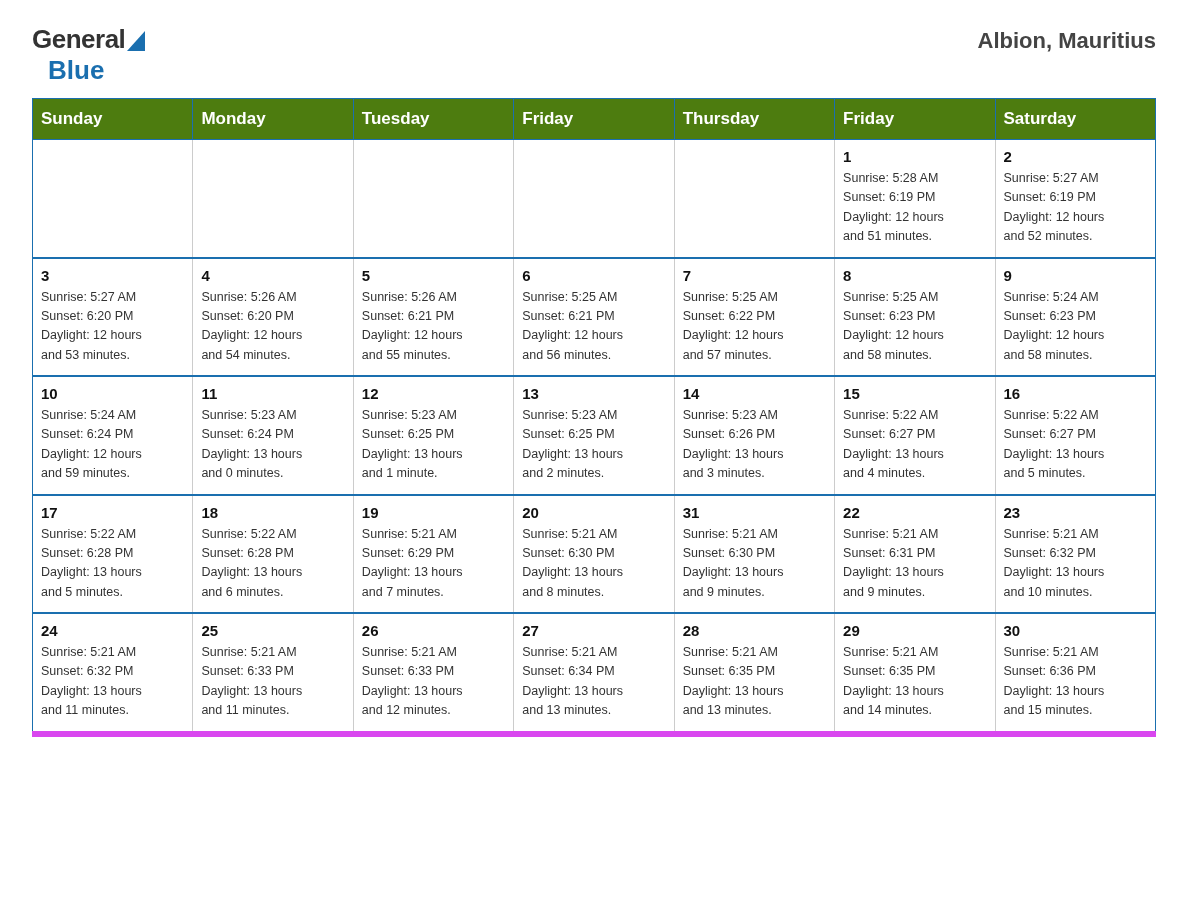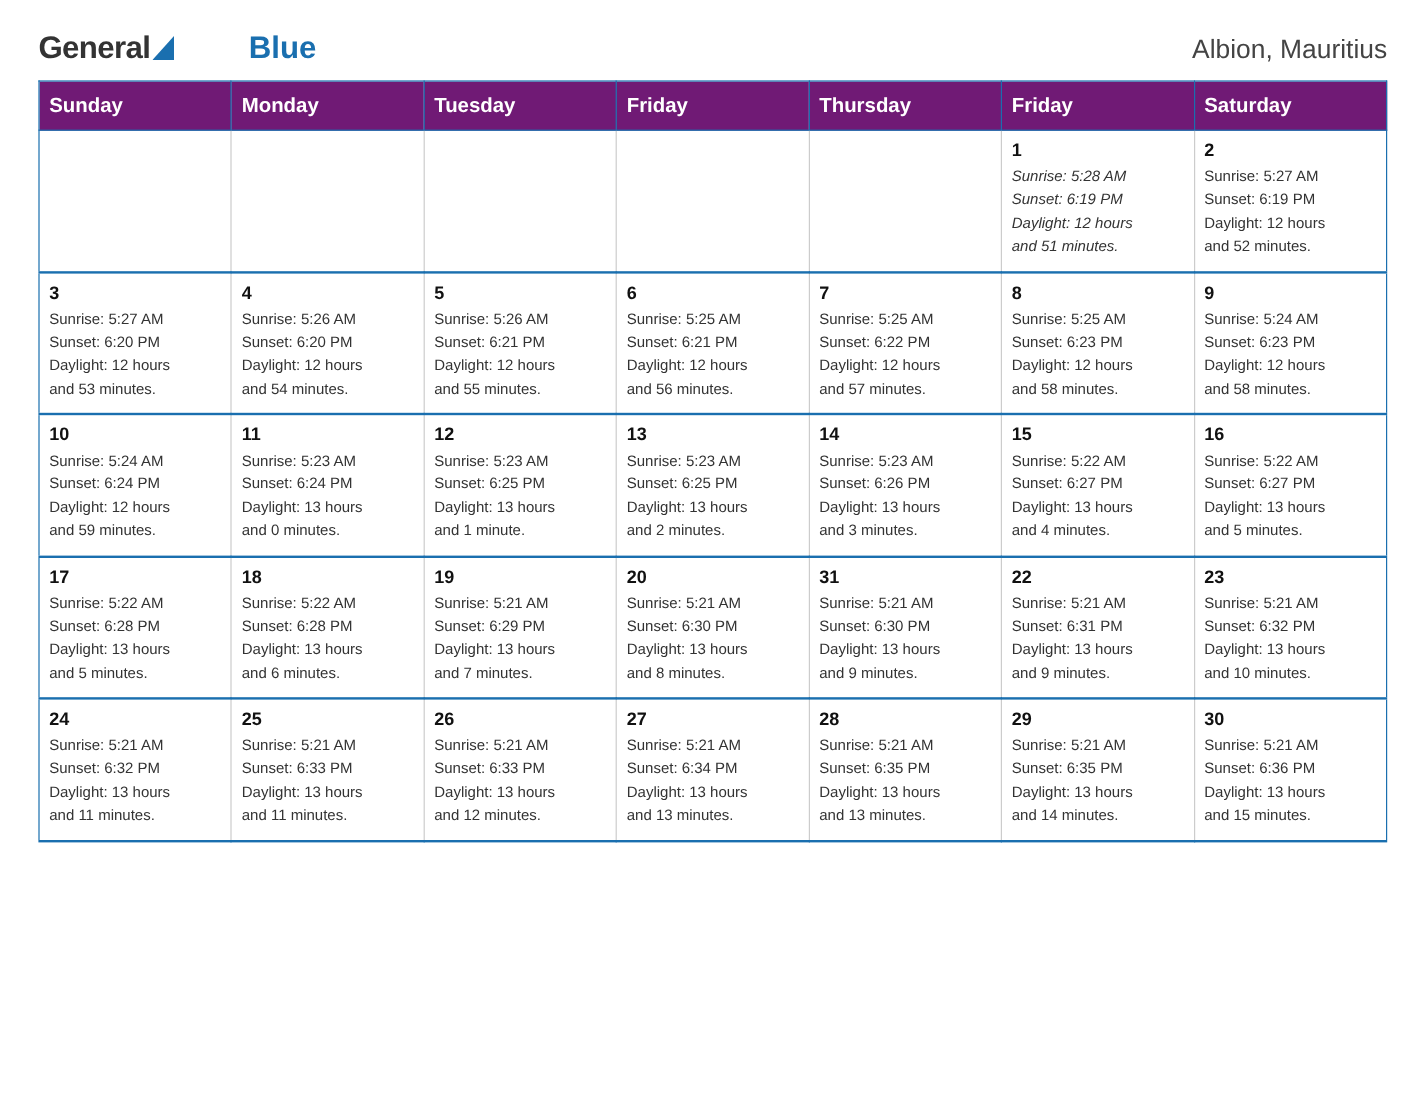--- a/index.html
+++ b/index.html
@@ -28,49 +28,48 @@
       letter-spacing: -0.5px;
     }
     .logo-blue {
       font-size: 26px;
       font-weight: bold;
       color: #1a6faf;
       margin-left: 16px;
     }
     .logo-stack {
       display: flex;
-      flex-direction: row;
-      gap: 46px;
+      flex-direction: column;
     }
     .logo-line1 {
       display: flex;
       align-items: center;
     }
     .title-block {
       text-align: right;
     }
     .calendar-title {
       font-size: 52px;
       font-weight: 300;
       color: #222;
       line-height: 1.1;
     }
     .calendar-subtitle {
       font-size: 22px;
       color: #444;
-      font-weight: 400;
+      font-weight: 700;
       margin-top: 4px;
     }
     table {
       width: 100%;
       border-collapse: collapse;
       margin-top: 8px;
     }
     thead tr th {
-      background-color: #701a75;
+      background-color: #4d7c0f;
       color: #fff;
       font-size: 17px;
       font-weight: 600;
       padding: 10px 8px;
       text-align: left;
       border: 1px solid #1a6faf;
     }
     tbody tr {
       border-bottom: 2px solid #1a6faf;
     }
@@ -97,21 +96,21 @@
       color: #111;
       display: block;
       margin-bottom: 4px;
     }
     .day-info {
       font-size: 12.5px;
       color: #333;
       line-height: 1.55;
     }
     tbody tr:last-child td {
-      border-bottom: 1px solid #d946ef;
+      border-bottom: 6px solid #d946ef;
     }
   </style>
 </head>
 <body>
 
 <div class="header-row">
   <div class="logo">
     <div class="logo-stack">
       <div class="logo-line1">
         <span class="logo-text-general">General</span>
@@ -145,21 +144,21 @@
   </thead>
   <tbody id="calendar-body">
   <tr>
         <td></td>
         <td></td>
         <td></td>
         <td></td>
         <td></td>
         <td>
           <span class="day-number">1</span>
-          <div class="day-info" style="white-space: pre-line; font-style: italic;">Sunrise: 5:28 AM
+          <div class="day-info" style="white-space: pre-line;">Sunrise: 5:28 AM
 Sunset: 6:19 PM
 Daylight: 12 hours
 and 51 minutes.</div>
         </td>
         <td>
           <span class="day-number">2</span>
           <div class="day-info" style="white-space: pre-line;">Sunrise: 5:27 AM
 Sunset: 6:19 PM
 Daylight: 12 hours
 and 52 minutes.</div>

